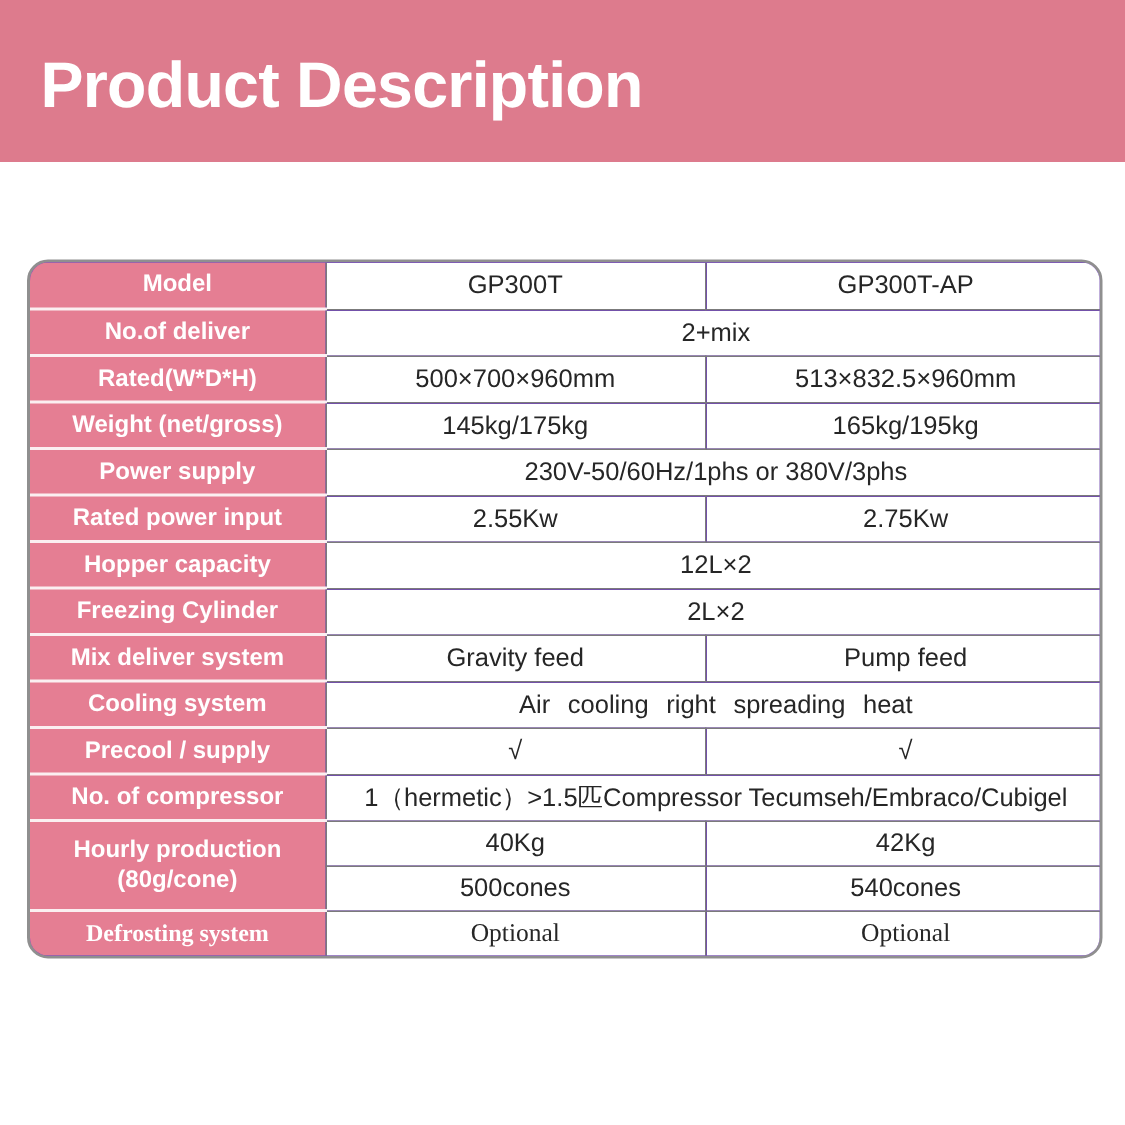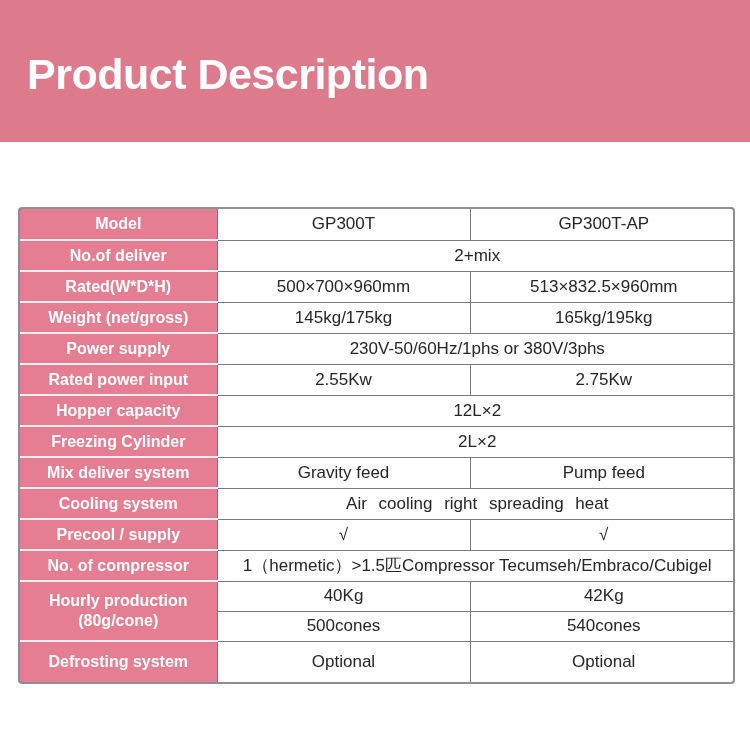--- a/index.html
+++ b/index.html
@@ -14,40 +14,40 @@
   html, body { margin: 0; padding: 0; }
   body {
     width: 750px;
     height: 750px;
     background: #ffffff;
     font-family: "Liberation Sans", "DejaVu Sans", sans-serif;
     overflow: hidden;
   }
   .banner {
     width: 750px;
-    height: 142px;
+    height: 108px;
     background: var(--banner-pink, #dd7b8d);
     display: flex;
     align-items: center;
     padding-left: 27px;
   }
   .banner h1 {
     margin: 0;
     color: #ffffff;
     font-size: 43px;
     font-weight: 800;
     letter-spacing: -0.5px;
     line-height: 1;
     padding-top: 6px;
   }
   .table-wrap {
     margin: 65px 0 0 18px;
     width: 717px;
     border: 2px solid var(--outer-border, #8f8f8f);
-    border-radius: 4px;
+    border-radius: 14px;
     overflow: hidden;
     background: #6d28d9;
   }
   table.spec {
     width: 100%;
     border-collapse: collapse;
     table-layout: fixed;
   }
   table.spec th.rowlabel {
     background: var(--label-pink, #e57e93);
@@ -73,21 +73,21 @@
     overflow: hidden;
     white-space: nowrap;
   }
   table.spec td:last-child { border-right: none; }
   table.spec tr:first-child th,
   table.spec tr:first-child td { border-top: none; }
   table.spec tr.last th,
   table.spec tr.last td { border-bottom: none; }
   tr.r  { height: 31px; }
   tr.rs { height: 30px; }
-  tr.r-tall { height: 41px; }
+  tr.r-tall { height: 30px; font-family: Liberation Serif, serif; }
   td.wide-words { word-spacing: 7px; }
   td.optional { font-size: 18px; margin-left: 32px; }
 </style>
 </head>
 <body>
 
 <div class="banner">
   <h1>Product Description</h1>
 </div>
 

